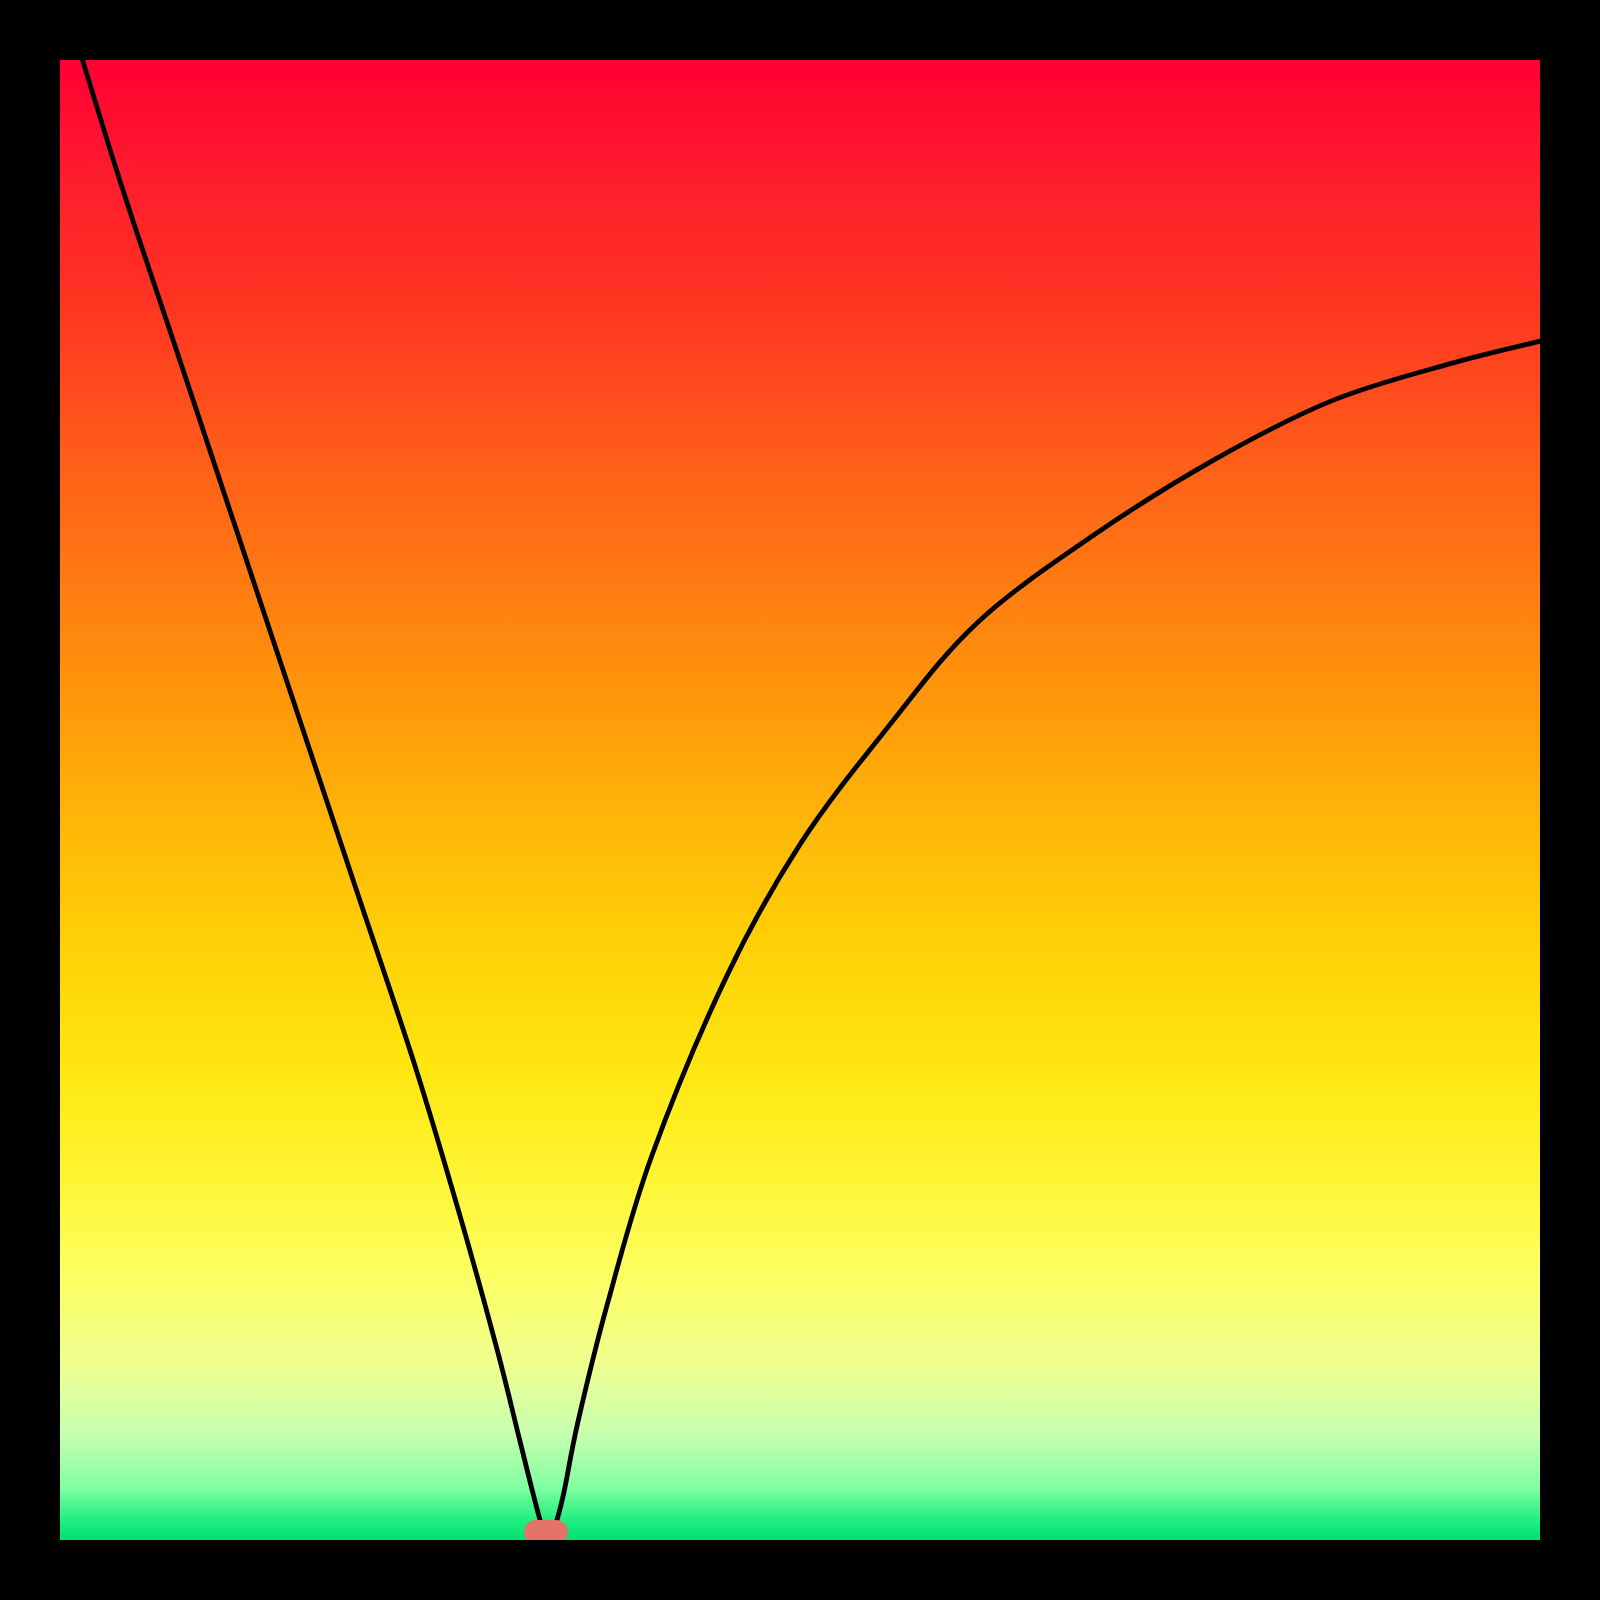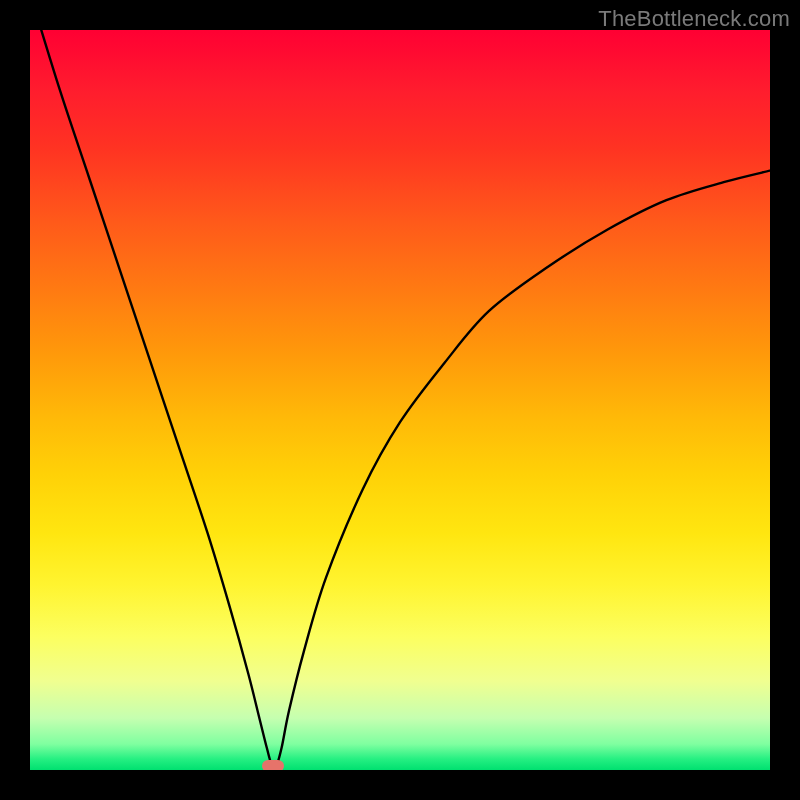--- a/index.html
+++ b/index.html
@@ -80,14 +80,13 @@
   <div class="plot-area">
     <div class="gradient-bg"></div>
 
     <svg class="curve-svg" viewBox="0 0 740 740" preserveAspectRatio="none">
       <path id="curve-path" d="M 0.00 -37.00 C 4.93 -20.97, 19.73 28.37, 29.60 59.20 C 39.47 90.03, 49.33 118.40, 59.20 148.00 C 69.07 177.60, 78.93 207.20, 88.80 236.80 C 98.67 266.40, 108.53 296.00, 118.40 325.60 C 128.27 355.20, 138.13 384.80, 148.00 414.40 C 157.87 444.00, 168.97 476.07, 177.60 503.20 C 186.23 530.33, 193.02 553.77, 199.80 577.20 C 206.58 600.63, 213.37 625.30, 218.30 643.80 C 223.23 662.30, 226.32 675.87, 229.40 688.20 C 232.48 700.53, 234.70 709.91, 236.80 717.80 C 238.90 725.69, 240.38 732.60, 241.98 735.56 C 243.58 738.52, 244.82 738.52, 246.42 735.56 C 248.02 732.60, 249.50 726.93, 251.60 717.80 C 253.70 708.67, 255.30 696.83, 259.00 680.80 C 262.70 664.77, 267.63 643.80, 273.80 621.60 C 279.97 599.40, 286.13 574.73, 296.00 547.60 C 305.87 520.47, 320.67 484.70, 333.00 458.80 C 345.33 432.90, 356.43 413.17, 370.00 392.20 C 383.57 371.23, 399.60 351.50, 414.40 333.00 C 429.20 314.50, 441.53 297.23, 458.80 281.20 C 476.07 265.17, 498.27 250.37, 518.00 236.80 C 537.73 223.23, 557.47 210.90, 577.20 199.80 C 596.93 188.70, 616.67 178.22, 636.40 170.20 C 656.13 162.18, 678.33 156.63, 695.60 151.70 C 712.87 146.77, 732.60 142.45, 740.00 140.60" fill="none" stroke="#000000" stroke-width="2.4" stroke-linejoin="round" stroke-linecap="round"></path>
     </svg>
 
     <div class="marker" id="min-marker" style="left: 243.46px; top: 735.56px; background: rgb(230, 115, 106);"></div>
   </div>
 
-  <div class="watermark">TheBottleneck.com</div>
 </div>
 
 </body></html>

